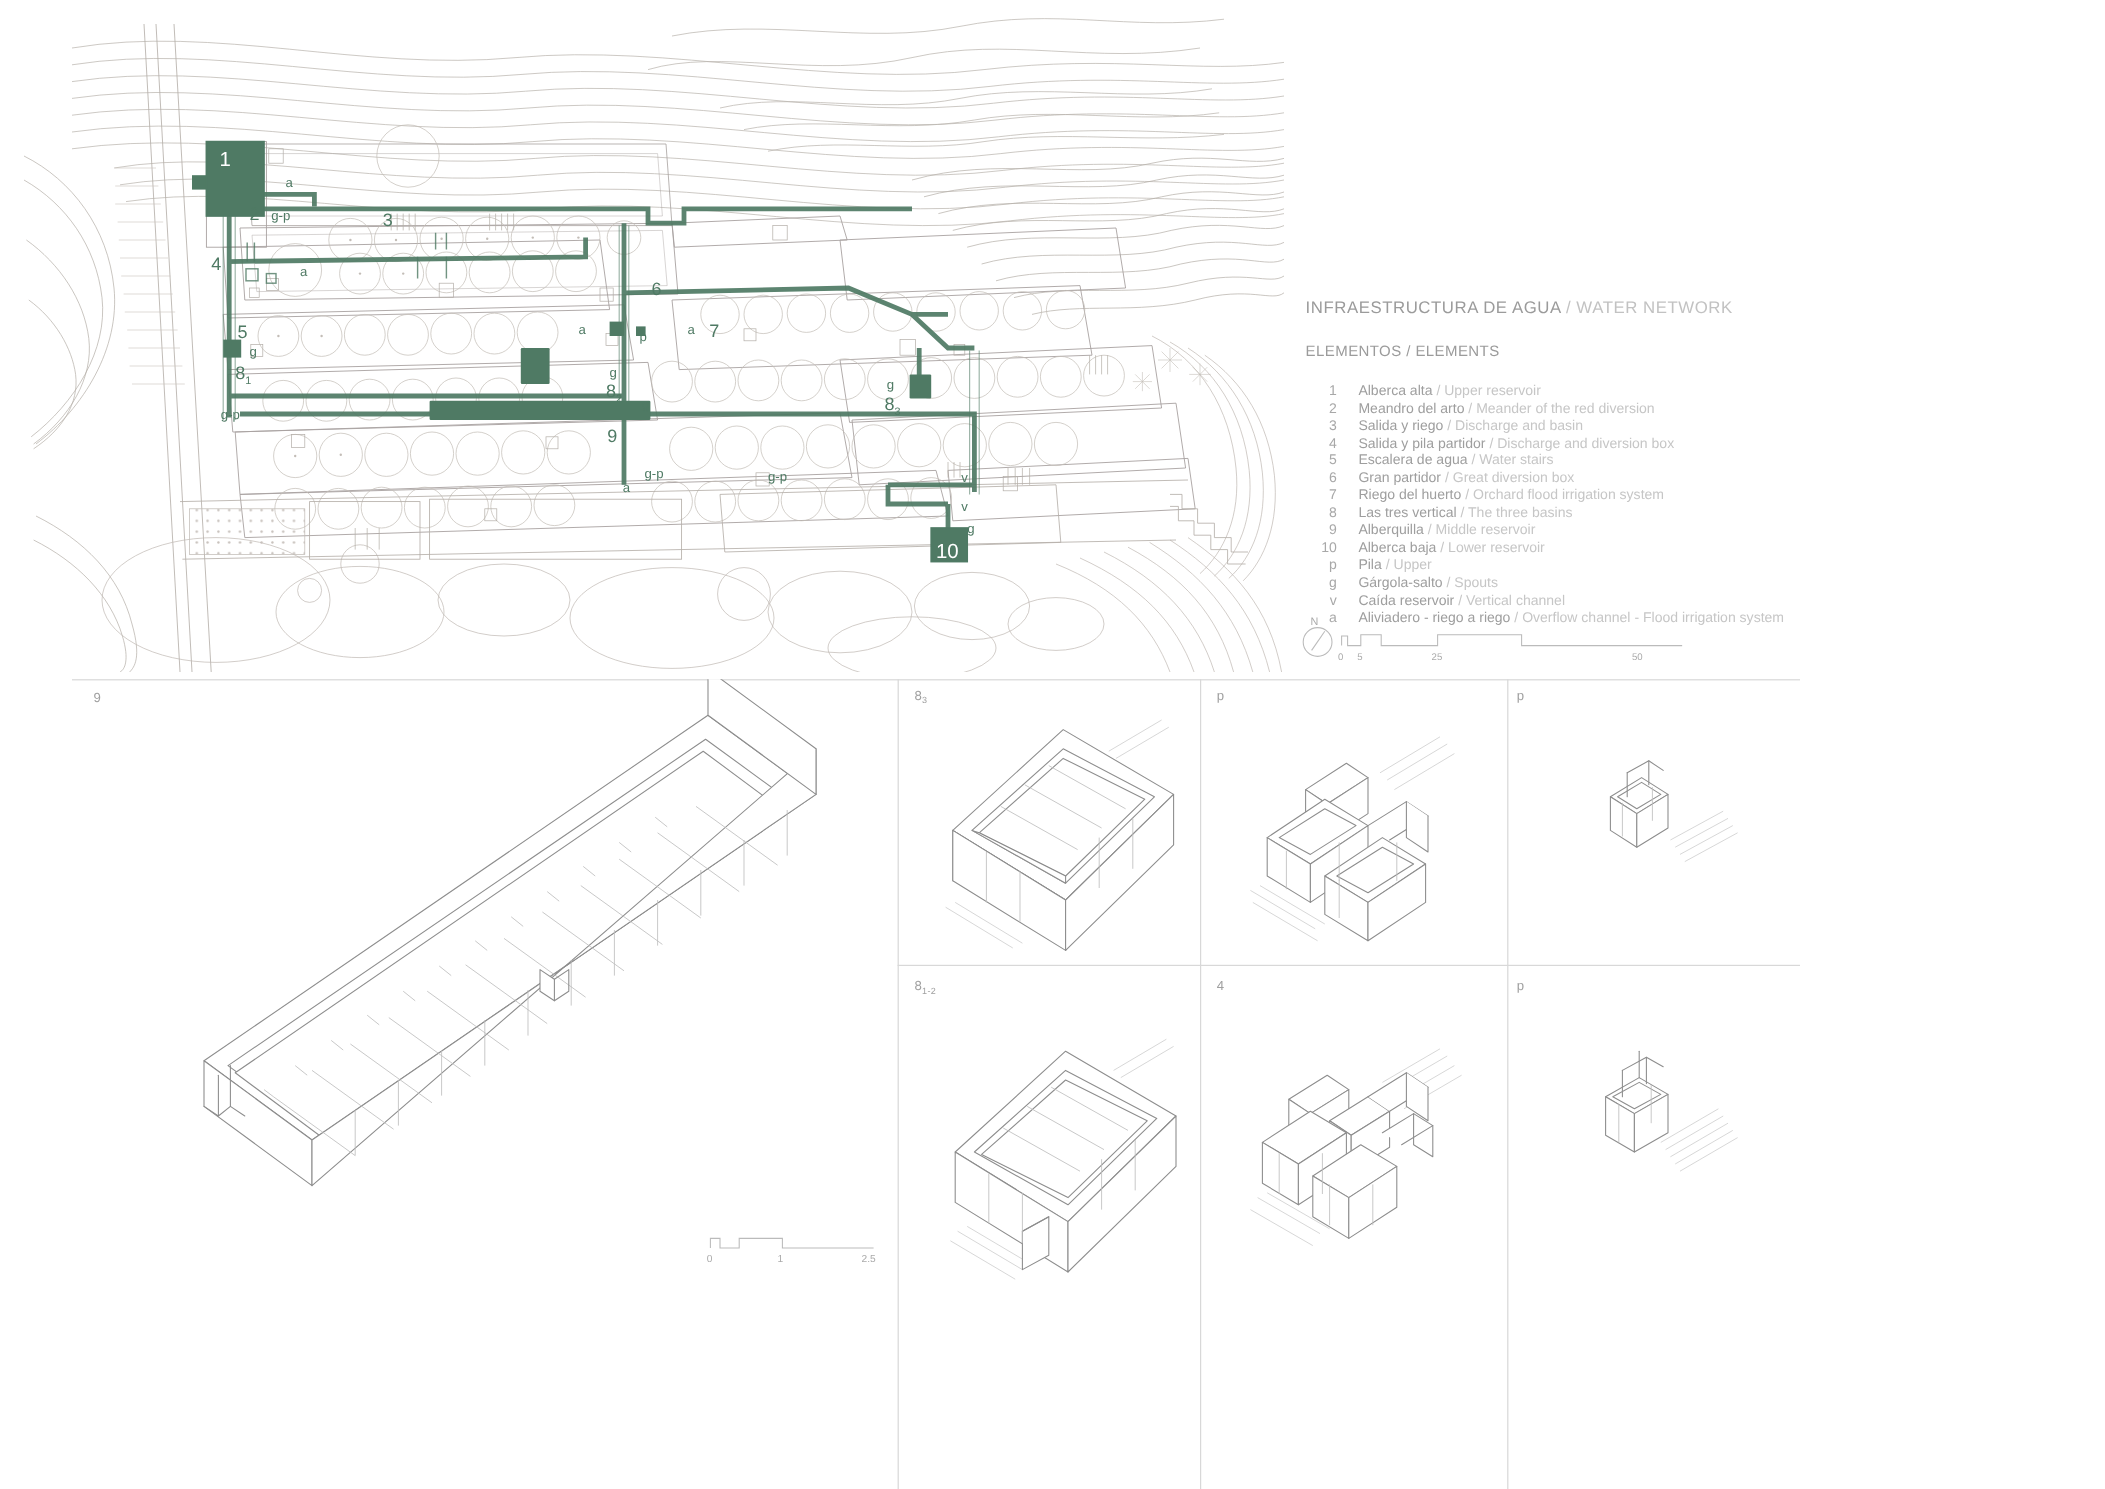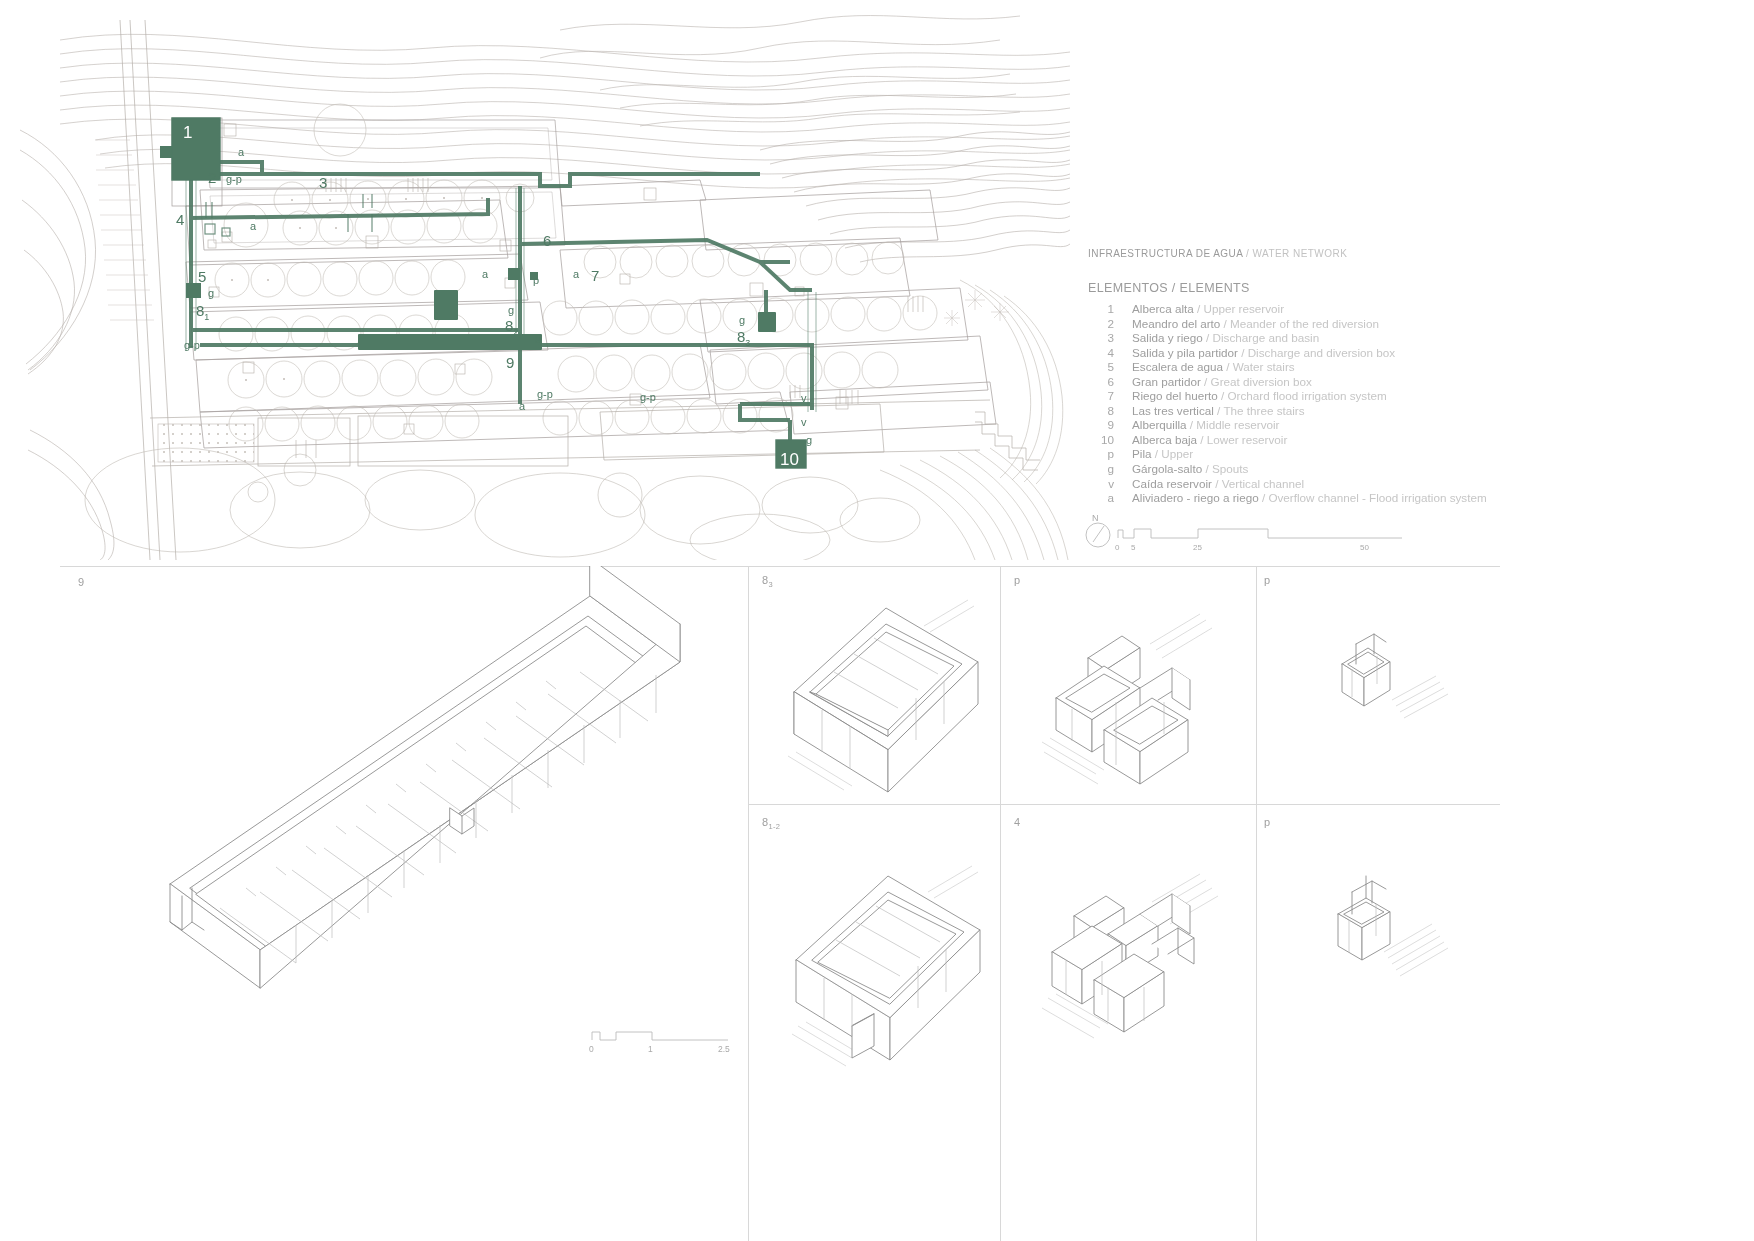--- a/index.html
+++ b/index.html
@@ -8,23 +8,23 @@
 
   
   .abs{position:absolute;}
 
   
   #site-plan{left:0;top:0;width:1070px;height:560px;}
   #site-plan svg{display:block;}
 
   
   #legend{left:1088px;top:248px;width:560px;}
-  #legend .title{font-size:10px;letter-spacing:.45px;color:#9b9b9b;margin-bottom:22px;white-space:nowrap;}
+  #legend .title{font-size:14px;letter-spacing:.45px;color:#9b9b9b;margin-bottom:22px;white-space:nowrap;}
   #legend .title .en{color:#c2c2c2;}
-  #legend .subtitle{font-size:12.5px;letter-spacing:.35px;color:#9b9b9b;margin-bottom:7px;}
+  #legend .subtitle{font-size:12.5px;letter-spacing:.35px;color:#9b9b9b;margin-bottom:19px;}
   .legend-list{list-style:none;margin:0;padding:0;}
   .legend-list li{display:flex;font-size:11.7px;line-height:14.55px;white-space:nowrap;}
   .legend-list li .key{width:26px;text-align:right;flex:0 0 26px;color:#a8a8a8;padding-right:0;}
   .legend-list li .txt{padding-left:18px;color:#9e9e9e;}
   .legend-list li .txt .en{color:#c6c6c6;}
 
   
   #plan-northscale{left:1082px;top:508px;width:320px;height:48px;}
 
   
@@ -465,21 +465,21 @@
       <li>
         <span class="key">6</span>
         <span class="txt"><span>Gran partidor</span><span class="en"> / </span><span class="en">Great diversion box</span></span>
       </li>
       <li>
         <span class="key">7</span>
         <span class="txt"><span>Riego del huerto</span><span class="en"> / </span><span class="en">Orchard flood irrigation system</span></span>
       </li>
       <li>
         <span class="key">8</span>
-        <span class="txt"><span>Las tres vertical</span><span class="en"> / </span><span class="en">The three stairs</span></span>
+        <span class="txt"><span>Las tres vertical</span><span class="en"> / </span><span class="en">The three basins</span></span>
       </li>
       <li>
         <span class="key">9</span>
         <span class="txt"><span>Alberquilla</span><span class="en"> / </span><span class="en">Middle reservoir</span></span>
       </li>
       <li>
         <span class="key">10</span>
         <span class="txt"><span>Alberca baja</span><span class="en"> / </span><span class="en">Lower reservoir</span></span>
       </li>
       <li>

